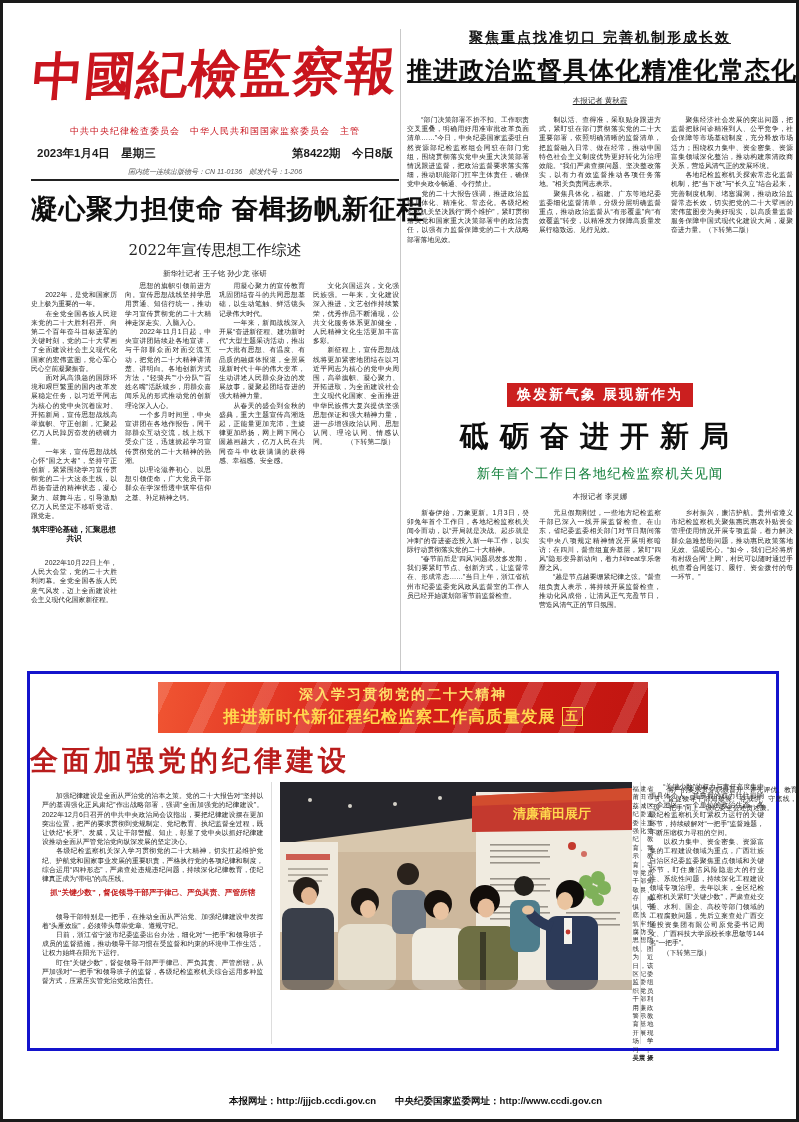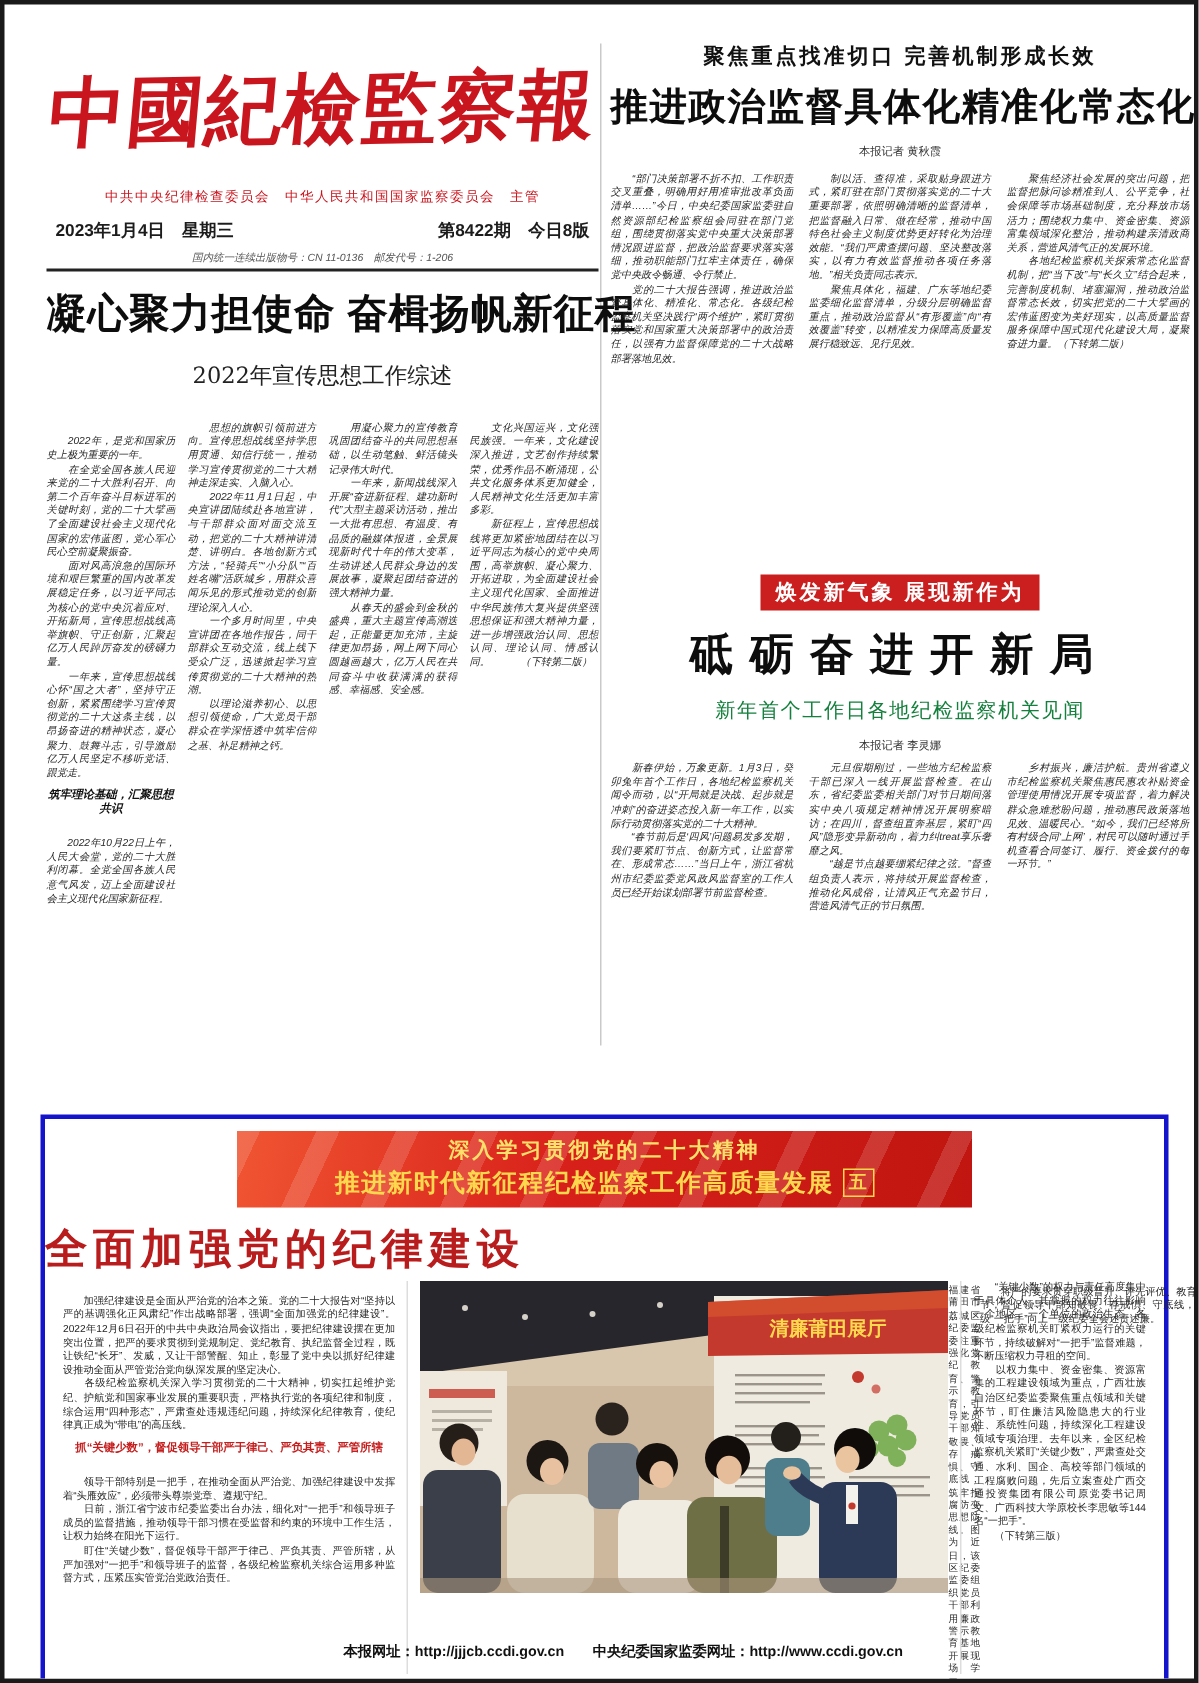--- a/index.html
+++ b/index.html
@@ -16,54 +16,54 @@
     font-weight:bold; color:#c9151e; font-size:51px; line-height:96px;
     letter-spacing:1px; transform:skewX(-6deg) rotate(-1deg); white-space:nowrap;
   }
   .org-line { color:#c9151e; font-size:9px; letter-spacing:1px; margin-top:4px; }
   .date-row { display:flex; justify-content:space-between; font-weight:bold; font-size:11.5px; margin-top:8px; padding:0 6px; }
   .pub-line { font-size:7px; color:#555; margin-top:6px; font-style:italic; }
   .mast-rule { position:absolute; left:28px; top:176px; width:368px; height:0; border-top:2px solid #222; }
   .v-divider { position:absolute; left:397px; top:26px; width:0; height:668px; border-left:1px solid #c9c9c9; }
 
   
-  .body-cols { display:flex;font-style:italic; }
+  .body-cols { display:flex; }
   .col {
     font-size:6.8px; line-height:9.2px; text-align:justify; color:#262626;
     white-space:pre-line; overflow:hidden;
   }
   .inline-head { display:block; font-weight:bold; font-size:7.6px; text-align:center; margin:5px 0; white-space:normal; color:#111; }
   .inline-head.red { color:#c41e1e; }
 
   
   .main-art { position:absolute; left:28px; top:188px; width:368px; }
   .main-headline { font-size:27px; font-weight:bold; text-align:center; letter-spacing:0.5px; white-space:nowrap; color:#0d0d0d; }
   .main-sub { font-family:"DejaVu Serif","Liberation Serif",serif; font-size:15px; text-align:center; margin-top:14px; color:#222; }
   .byline { font-size:7.5px; text-align:center; margin-top:9px; color:#333; }
   .main-body { position:absolute; left:28px; top:278px; width:368px; height:416px; }
   .main-body .col { width:86px; margin-right:8px; height:416px; }
   .main-body .col:last-child { margin-right:0; }
 
   
-  .sup-art { position:absolute; left:404px; top:26px; width:386px; }
+  .sup-art { position:absolute; left:404px; top:26px; width:386px;text-decoration:underline; }
   .kicker { font-size:14px; font-weight:bold; text-align:center; letter-spacing:2px; color:#111; }
   .sup-headline { font-family:"DejaVu Serif","Liberation Serif",serif; font-weight:bold; font-size:25px; text-align:center; margin-top:7px; letter-spacing:1px; white-space:nowrap; color:#0d0d0d; }
   .sup-body { position:absolute; left:404px; top:112px; width:386px; height:284px; }
   .sup-body .col, .ny-body .col { width:122px; margin-right:10px; height:100%; }
   .sup-body .col:last-child, .ny-body .col:last-child { margin-right:0; }
 
   
   .ny-art { position:absolute; left:404px; top:380px; width:386px; text-align:center; }
   .ny-kicker { display:inline-block; background:#cb1f1f; color:#fff; font-weight:bold; font-size:14px; letter-spacing:2px; padding:3px 10px; }
   .ny-headline { font-family:"DejaVu Serif","Liberation Serif",serif; font-weight:bold; font-size:29px; letter-spacing:11px; margin-top:10px; color:#0d0d0d; white-space:nowrap; }
   .ny-sub { font-size:13.5px; margin-top:8px; letter-spacing:1px; color:#15803d; }
   .ny-body { position:absolute; left:404px; top:505px; width:386px; height:190px; }
 
   
-  .blue-box { position:absolute; left:24px; top:740px; width:752px; height:380px; border:3px solid #1414cc; background:#fff; }
+  .blue-box { position:absolute; left:24px; top:668px; width:752px; height:380px; border:3px solid #1414cc; background:#fff; }
   .banner {
     position:relative; margin:8px auto 0; width:490px; padding:4px 10px 5px; text-align:center;
     background:linear-gradient(100deg,#f05532 0%,#d8201a 45%,#c01510 100%); overflow:hidden;
   }
   .banner:after { content:""; position:absolute; inset:0;
     background:repeating-linear-gradient(115deg,rgba(255,255,255,.14) 0 14px,rgba(255,255,255,0) 14px 48px); }
   .banner-l1 { position:relative; z-index:1; color:#ffe06a; font-weight:bold; font-size:14px; letter-spacing:2px; }
   .banner-l2 { position:relative; z-index:1; color:#ffd84d; font-weight:bold; font-size:16.5px; letter-spacing:1px; margin-top:2px; }
   .banner-badge { display:inline-block; border:1px solid #ffd84d; color:#ffd84d; font-size:12px; font-weight:bold; padding:0 3px; margin-left:6px; vertical-align:2px; }
   .disc-headline { text-align:left; font-size:28px; font-weight:bold; letter-spacing:4px; margin-top:9px; color:#b91c1c; }
@@ -95,20 +95,21 @@
       <span>第8422期　今日8版</span>
     </div>
     <div class="pub-line">国内统一连续出版物号：CN 11-0136　邮发代号：1-206</div>
   </div>
   <div class="mast-rule"></div>
   <div class="v-divider"></div>
 
   <div class="main-art">
     <div class="main-headline">凝心聚力担使命 奋楫扬帆新征程</div>
     <div class="main-sub">2022年宣传思想工作综述</div>
+    <div class="byline">新华社记者 王子铭 孙少龙 张研</div>
   </div>
   <div class="main-body body-cols">
     <div class="col">
       <span>　　2022年，是党和国家历史上极为重要的一年。
 　　在全党全国各族人民迎来党的二十大胜利召开、向第二个百年奋斗目标进军的关键时刻，党的二十大擘画了全面建设社会主义现代化国家的宏伟蓝图，党心军心民心空前凝聚振奋。
 　　面对风高浪急的国际环境和艰巨繁重的国内改革发展稳定任务，以习近平同志为核心的党中央沉着应对、开拓新局，宣传思想战线高举旗帜、守正创新，汇聚起亿万人民踔厉奋发的磅礴力量。
 　　一年来，宣传思想战线心怀“国之大者”，坚持守正创新，紧紧围绕学习宣传贯彻党的二十大这条主线，以昂扬奋进的精神状态，凝心聚力、鼓舞斗志，引导激励亿万人民坚定不移听党话、跟党走。</span>
       <span class="inline-head">筑牢理论基础，汇聚思想共识</span>
       <span>　　2022年10月22日上午，人民大会堂，党的二十大胜利闭幕。全党全国各族人民意气风发，迈上全面建设社会主义现代化国家新征程。</span>
     </div>

